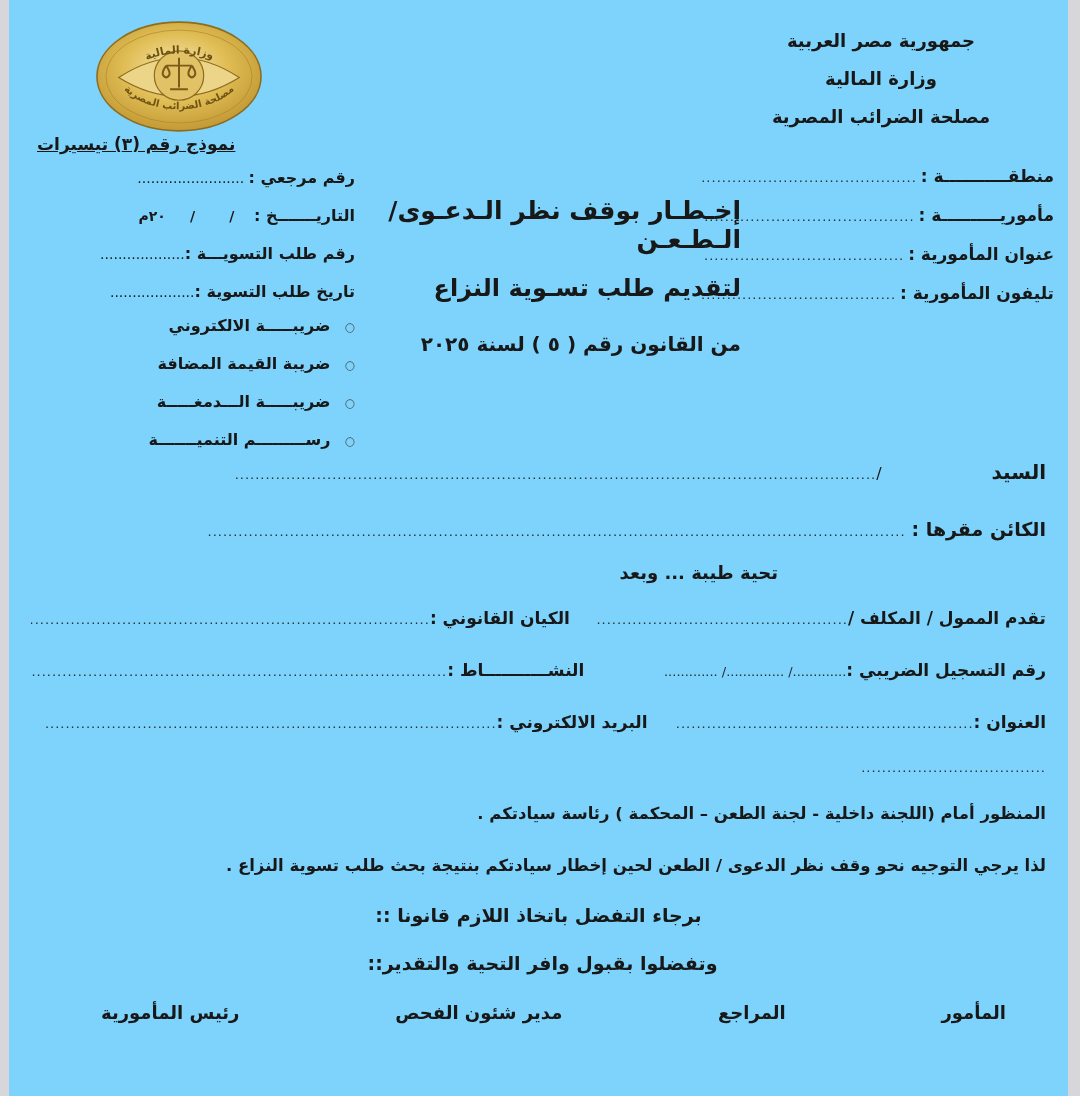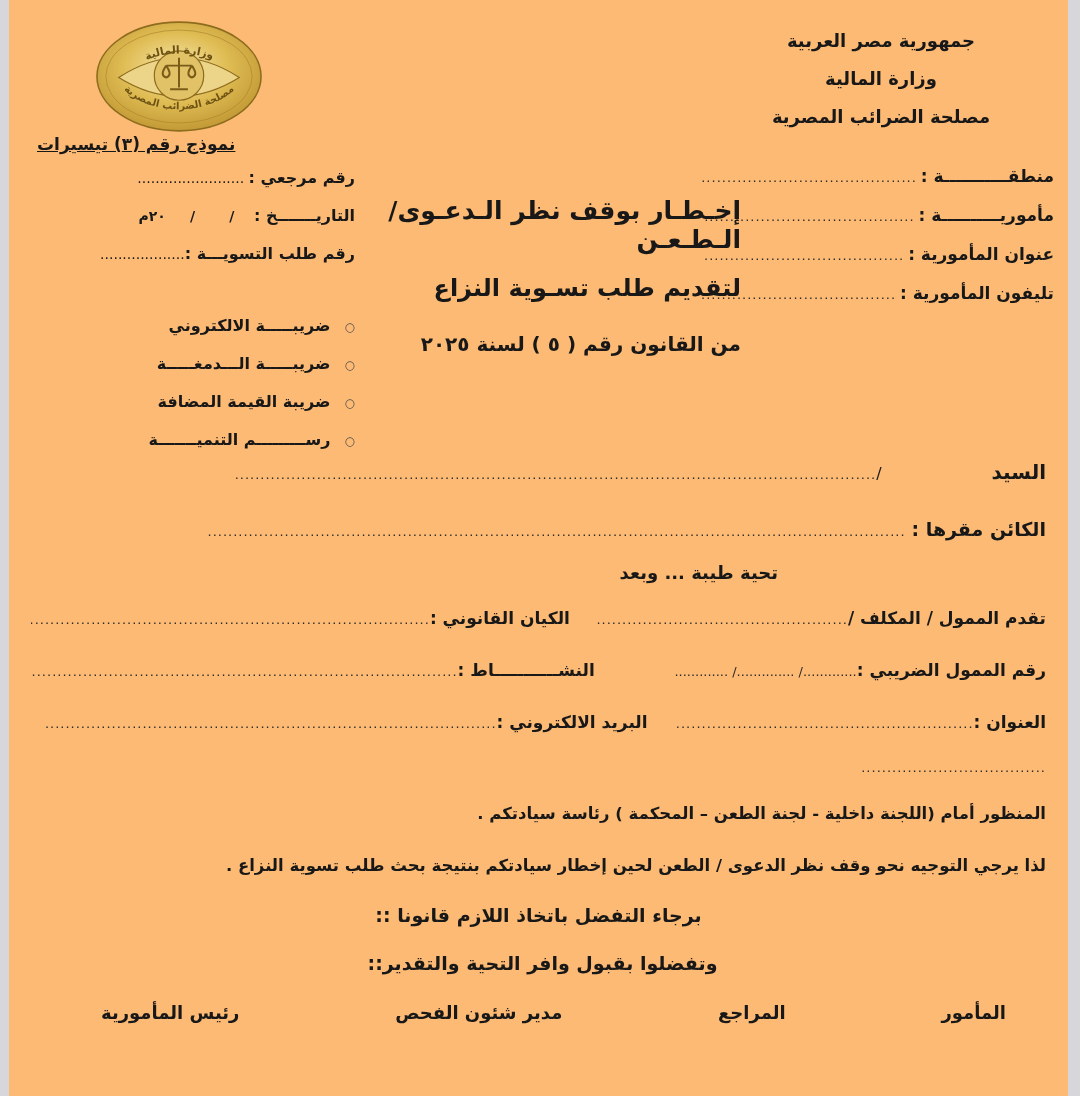--- a/index.html
+++ b/index.html
@@ -7,21 +7,21 @@
   body {
     background:#d7d7db;
     font-family:"DejaVu Sans", sans-serif;
     color:#181818;
     position:relative;
     overflow:hidden;
   }
   .page {
     position:absolute; left:9px; top:0;
     width:1059px; height:1096px;
-    background:#fdba74;
+    background:#7dd3fc;
     direction:rtl;
   }
   .b { font-weight:bold; }
   .dots {
     display:inline-block; overflow:hidden; white-space:nowrap;
     font-size:13px; color:#2a2a2a; letter-spacing:1px;
     vertical-align:baseline;
   }
   .flexrow { display:flex; align-items:baseline; }
   .nowrap { white-space:nowrap; }
@@ -154,31 +154,34 @@
   <div class="ref-fields">
     <div class="ref-row">
       <span class="lbl">رقم مرجعي :</span><span class="val pre"> ........................</span>
     </div>
     <div class="ref-row">
       <span class="lbl">التاريـــــــخ :</span><span class="val pre b">    /       /     ٢٠م</span>
     </div>
     <div class="ref-row">
       <span class="lbl">رقم طلب التسويـــة :</span><span class="val pre">...................</span>
     </div>
+    <div class="ref-row">
+      <span class="lbl">تاريخ طلب التسوية :</span><span class="val pre">...................</span>
+    </div>
   </div>
 
   <div class="tax-types">
     <div class="tax-row">
       <span class="bullet">○</span><span class="lbl">ضريبـــــة الالكتروني</span>
     </div>
     <div class="tax-row">
+      <span class="bullet">○</span><span class="lbl">ضريبة القيمة المضافة</span>
+    </div>
+    <div class="tax-row">
       <span class="bullet">○</span><span class="lbl">ضريبـــــة الـــدمغـــــة</span>
-    </div>
-    <div class="tax-row">
-      <span class="bullet">○</span><span class="lbl">ضريبة القيمة المضافة</span>
     </div>
     <div class="tax-row">
       <span class="bullet">○</span><span class="lbl">رســـــــــم التنميـــــــة</span>
     </div>
   </div>
 
   <div class="title-block">
     <div class="title-1">إخـطـار بوقف نظر الـدعـوى/ الـطـعـن</div>
     <div class="title-2">لتقديم طلب تسـوية النزاع</div>
     <div class="title-4">من القانون رقم ( ٥ ) لسنة ٢٠٢٥</div>
@@ -199,21 +202,21 @@
 
   <div class="row-2col flexrow row-taxpayer">
     <span class="lbl">تقدم الممول / المكلف /</span>
     <span class="dots" style="width:252px">............................................................</span>
     <span class="midgap"></span>
     <span class="lbl">الكيان القانوني :</span>
     <span class="dots" style="flex:1">........................................................................................</span>
   </div>
 
   <div class="row-2col flexrow row-taxreg">
-    <span class="lbl">رقم الممول الضريبي :</span>
+    <span class="lbl">رقم التسجيل الضريبي :</span>
     <span class="dots pre" style="width:236px; letter-spacing:0">............./ ............../ .............</span>
     <span class="midgap"></span>
     <span class="lbl">النشـــــــــــاط :</span>
     <span class="dots" style="flex:1">........................................................................................</span>
   </div>
 
   <div class="row-2col flexrow row-address">
     <span class="lbl">العنوان :</span>
     <span class="dots" style="width:300px">..................................................................</span>
     <span class="midgap"></span>

